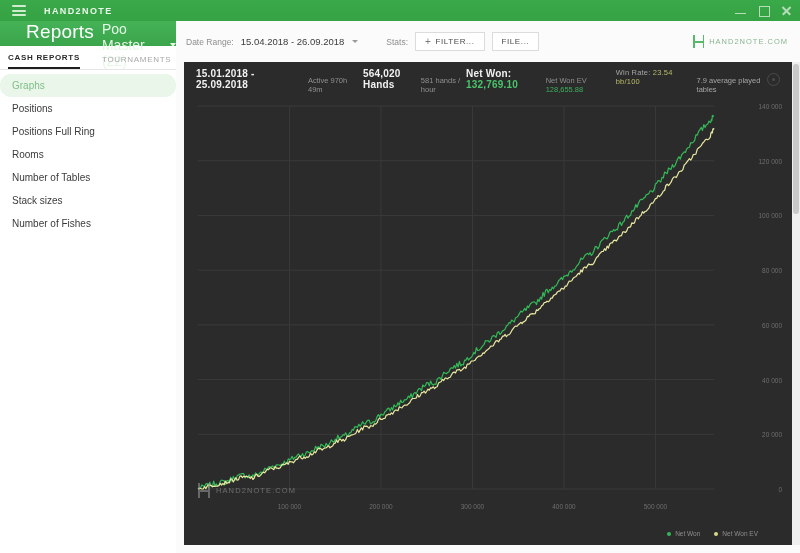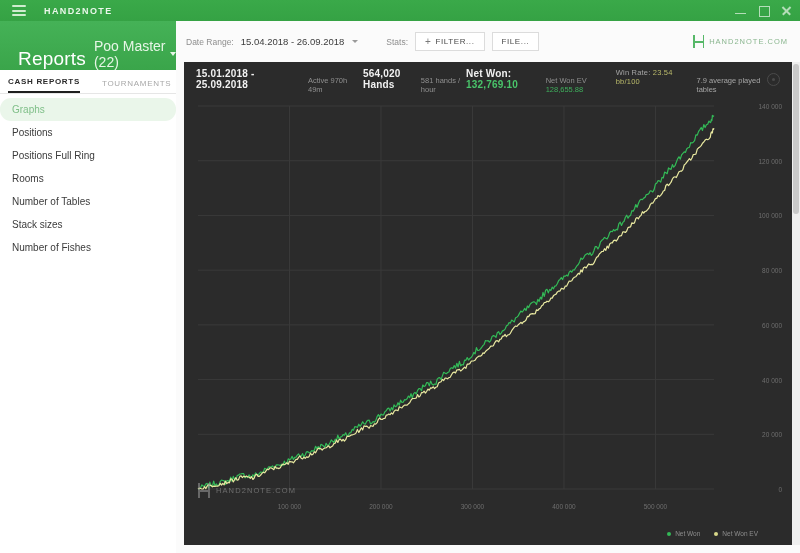--- a/index.html
+++ b/index.html
@@ -55,24 +55,24 @@
   .wb-close::before { transform: rotate(45deg); }
   .wb-close::after  { transform: rotate(-45deg); }
 
   
   .leftpanel {
     position: absolute; top: 21px; left: 0;
     width: 176px; height: 532px;
     background: #ffffff;
   }
   .green-head {
-    width: 176px; height: 49px;
+    width: 176px; height: 25px;
     background: linear-gradient(#45b257, #3aa54a);
-    display: flex; align-items: flex-end;
-    padding-left: 18px;
+    display: flex; align-items: flex-start;
+    padding-left: 26px;
   }
   .reports-title {
     color: #ffffff;
     font-size: 19px;
     font-weight: normal;
     letter-spacing: .2px;
   }
   .player-select {
     margin-left: 8px;
     display: flex; align-items: center; gap: 4px;

